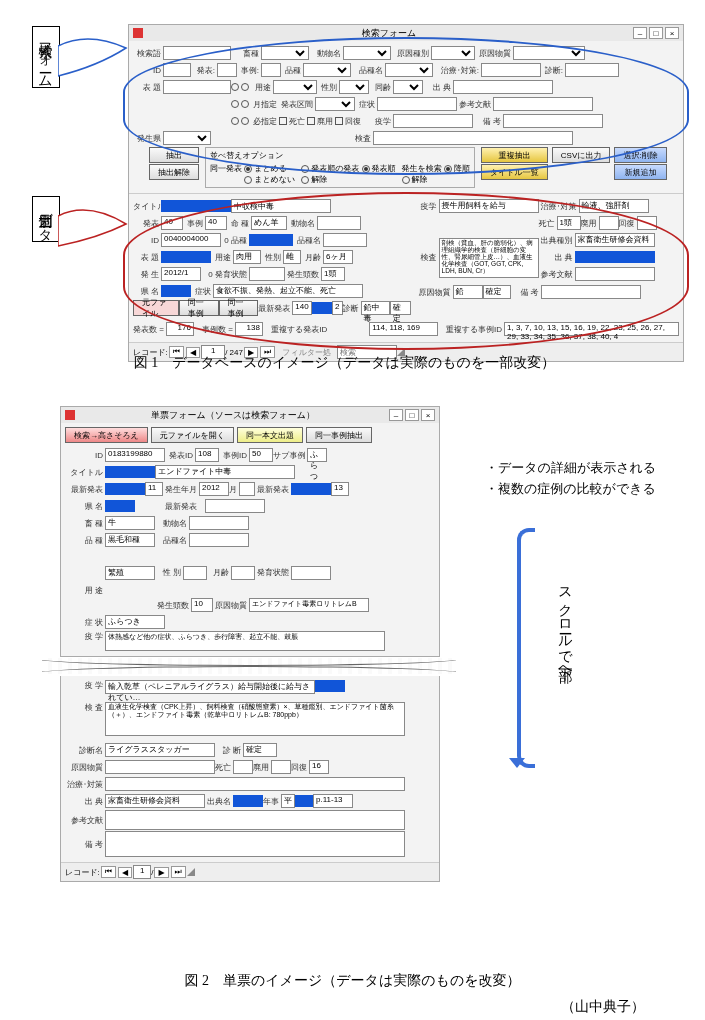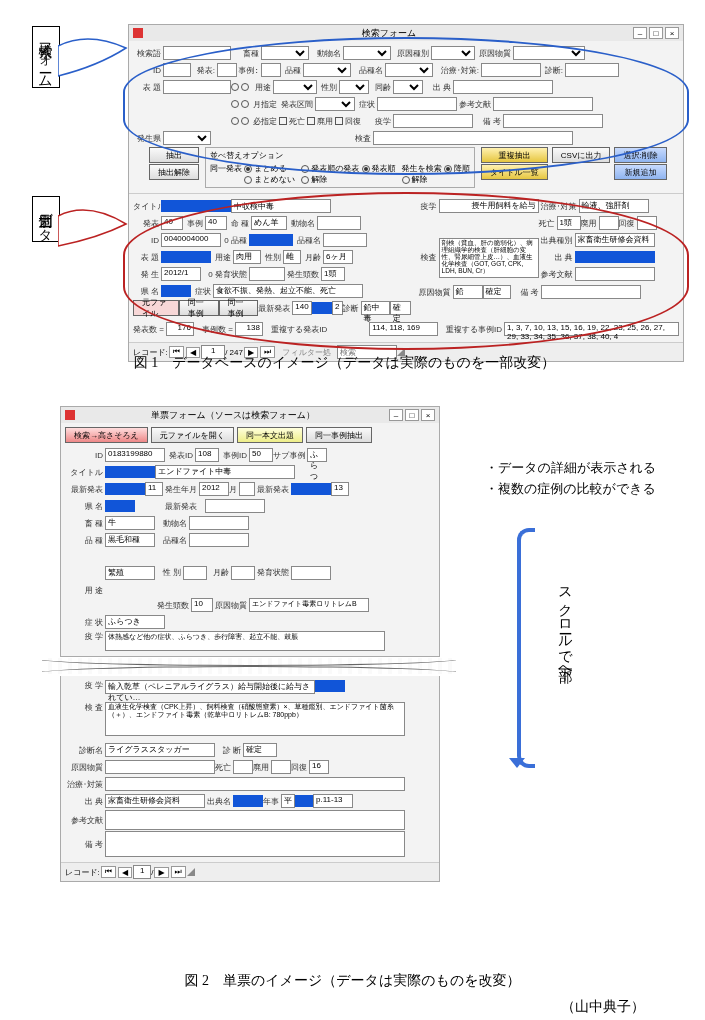--- a/index.html
+++ b/index.html
@@ -79,21 +79,21 @@
         <span class="lbl" style="width:40px;">原因種別</span>
           <select class="sel" style="width:44px;"></select>
         <span class="lbl" style="width:38px;">原因物質</span>
           <select class="sel" style="width:72px;"></select>
       </div>
       <div class="row">
         <span class="lbl" style="width:30px;">ID</span>
           <input class="inp" style="width: 28px;">
         <span class="lbl" style="width:26px;">発表:</span>
           <input class="inp" style="width: 20px;">
-        <span class="lbl" style="width:24px;font-family:Liberation Mono, monospace;">事例:</span>
+        <span class="lbl" style="width:24px;">事例:</span>
           <input class="inp" style="width: 20px;">
         <span class="lbl" style="width:22px;">品種</span>
           <select class="sel" style="width:48px;"></select>
         <span class="lbl" style="width:34px;">品種名</span>
           <select class="sel" style="width:48px;"></select>
         <span class="lbl" style="width:48px;">治療･対策:</span>
           <input class="inp" style="width: 60px;">
         <span class="lbl" style="width:24px;">診断:</span>
           <input class="inp" style="width: 54px;">
       </div>
@@ -235,21 +235,21 @@
               <span class="inp" style="width:12px;">2</span>
             <span class="lbl" style="width:22px;">診断</span>
               <span class="inp" style="width:40px;">鉛中毒</span>
             <span class="inp" style="width:28px;">確定</span>
           </div>
         </div>
 
         <div style="flex:1;">
           <div class="row">
               <span class="lbl" style="width:24px;">疫学</span>
-              <span class="inp" style="width:100px;text-align:right;">授牛用飼料を給与</span>
+              <span class="inp" style="width:100px;">授牛用飼料を給与</span>
             <span class="lbl" style="width:40px;">治療･対策</span>
               <span class="inp" style="width:70px;">輸液、強肝剤</span>
             </div>
           <div class="row">
               <span style="width:124px;"></span>
             <span class="lbl">死亡</span>
               <span class="inp" style="width:24px;">1頭</span>
             <span class="lbl">廃用</span>
               <input class="inp" style="width: 20px;">
             <span class="lbl">回復</span>

